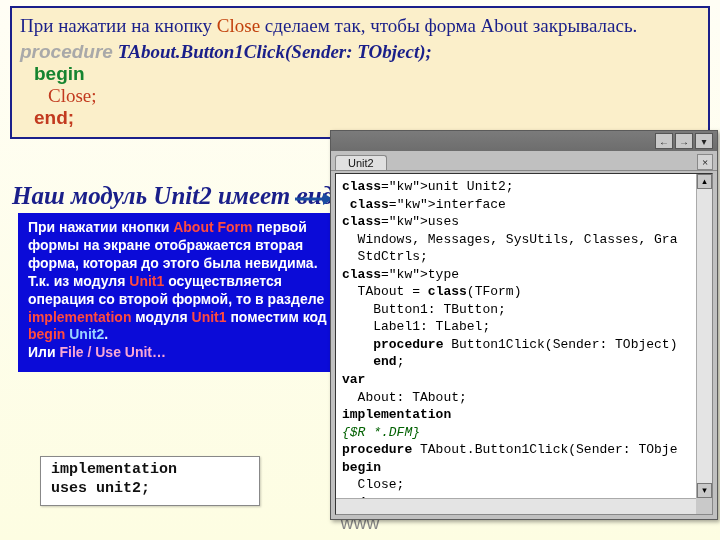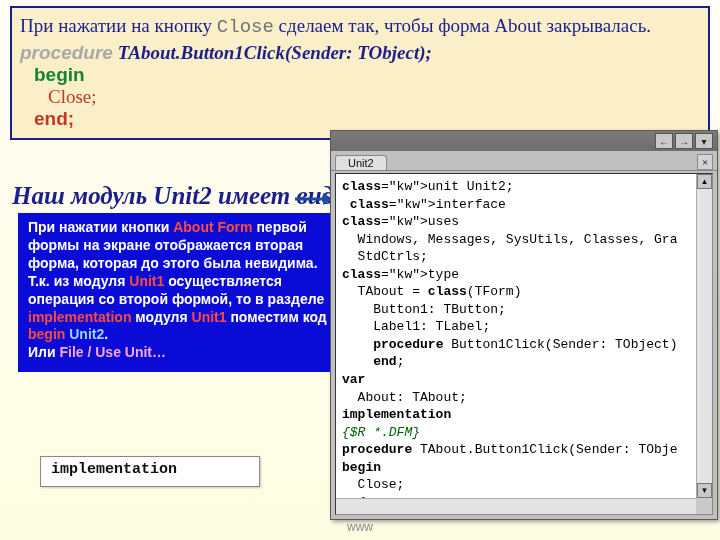--- a/index.html
+++ b/index.html
@@ -11,21 +11,21 @@
     overflow: hidden;
   }
   .topbox {
     position: absolute;
     left: 10px; top: 6px; right: 10px;
     border: 2px solid #1a1f8a;
     background: #fbefca;
     padding: 6px 8px 8px 8px;
   }
   .tb-line1 { font-size: 19px; color: #1a1f8a; line-height: 1.3; }
-  .tb-close { color: #737373; font-family: Liberation Mono, monospace; }
+  .tb-close { color: #c2410c; font-family: Liberation Serif, serif; }
   .tb-proc { font-size: 19px; color: #a9a9a9; font-family: Arial, sans-serif; font-weight: bold; margin-top: 2px; font-style: italic; }
   .tb-proc .sig { color: #1a1f8a; font-family: "Times New Roman", serif; font-weight: bold; }
   .tb-begin { font-size: 19px; color: #15842f; font-family: Arial, sans-serif; font-weight: bold; margin-left: 14px; }
   .tb-closecall { font-size: 19px; color: #c23a1f; font-family: "Comic Sans MS", cursive; margin-left: 28px; }
   .tb-end { font-size: 19px; color: #c23a1f; font-family: Arial, sans-serif; font-weight: bold; margin-left: 14px; }
 
   .subhead {
     position: absolute;
     left: 12px; top: 182px;
     font-size: 25px; color: #1a1f8a; font-weight: bold; font-style: italic;
@@ -68,21 +68,21 @@
     padding: 4px 10px 6px 10px;
     line-height: 1.25;
     color: #111;
   }
 
   .footer {
     position: absolute;
     left: 0; right: 0; bottom: 0;
     text-align: center;
     font-family: Arial, sans-serif;
-    font-size: 12px;
+    font-size: 18px;
     color: #888;
     padding-bottom: 6px;
   }
 
   .editor {
     position: absolute;
     left: 330px; top: 130px;
     width: 388px; height: 390px;
     background: #c0c0c0;
     border: 1px solid #5a5a5a;
@@ -186,20 +186,21 @@
 </svg>
 
 <div class="bluebox">
   <span>      При  нажатии  кнопки </span><span class="af">About Form</span><span> первой формы на экране отображается вторая форма, которая до этого была невидима.</span><br>
   <span>      Т.к.  из  модуля </span><span class="u1">Unit1</span><span> осуществляется операция со второй формой, то в разделе </span><span class="impl">implementation</span><span> модуля </span><span class="u1">Unit1</span><span> поместим  код </span><span class="impl">begin </span><span class="u2">Unit2</span><span>.</span><br>
   <span>Или </span><span class="fu">File / Use Unit…</span>
 </div>
 
 <div class="snippet">
   <div>implementation</div>
+  <div>  uses unit2;</div>
 </div>
 
 <div class="footer">www</div>
 
 <div class="editor">
   <div class="etitle">
     <span class="spacer"></span>
     <div class="navbtn">
         <span>←</span>
       </div>

